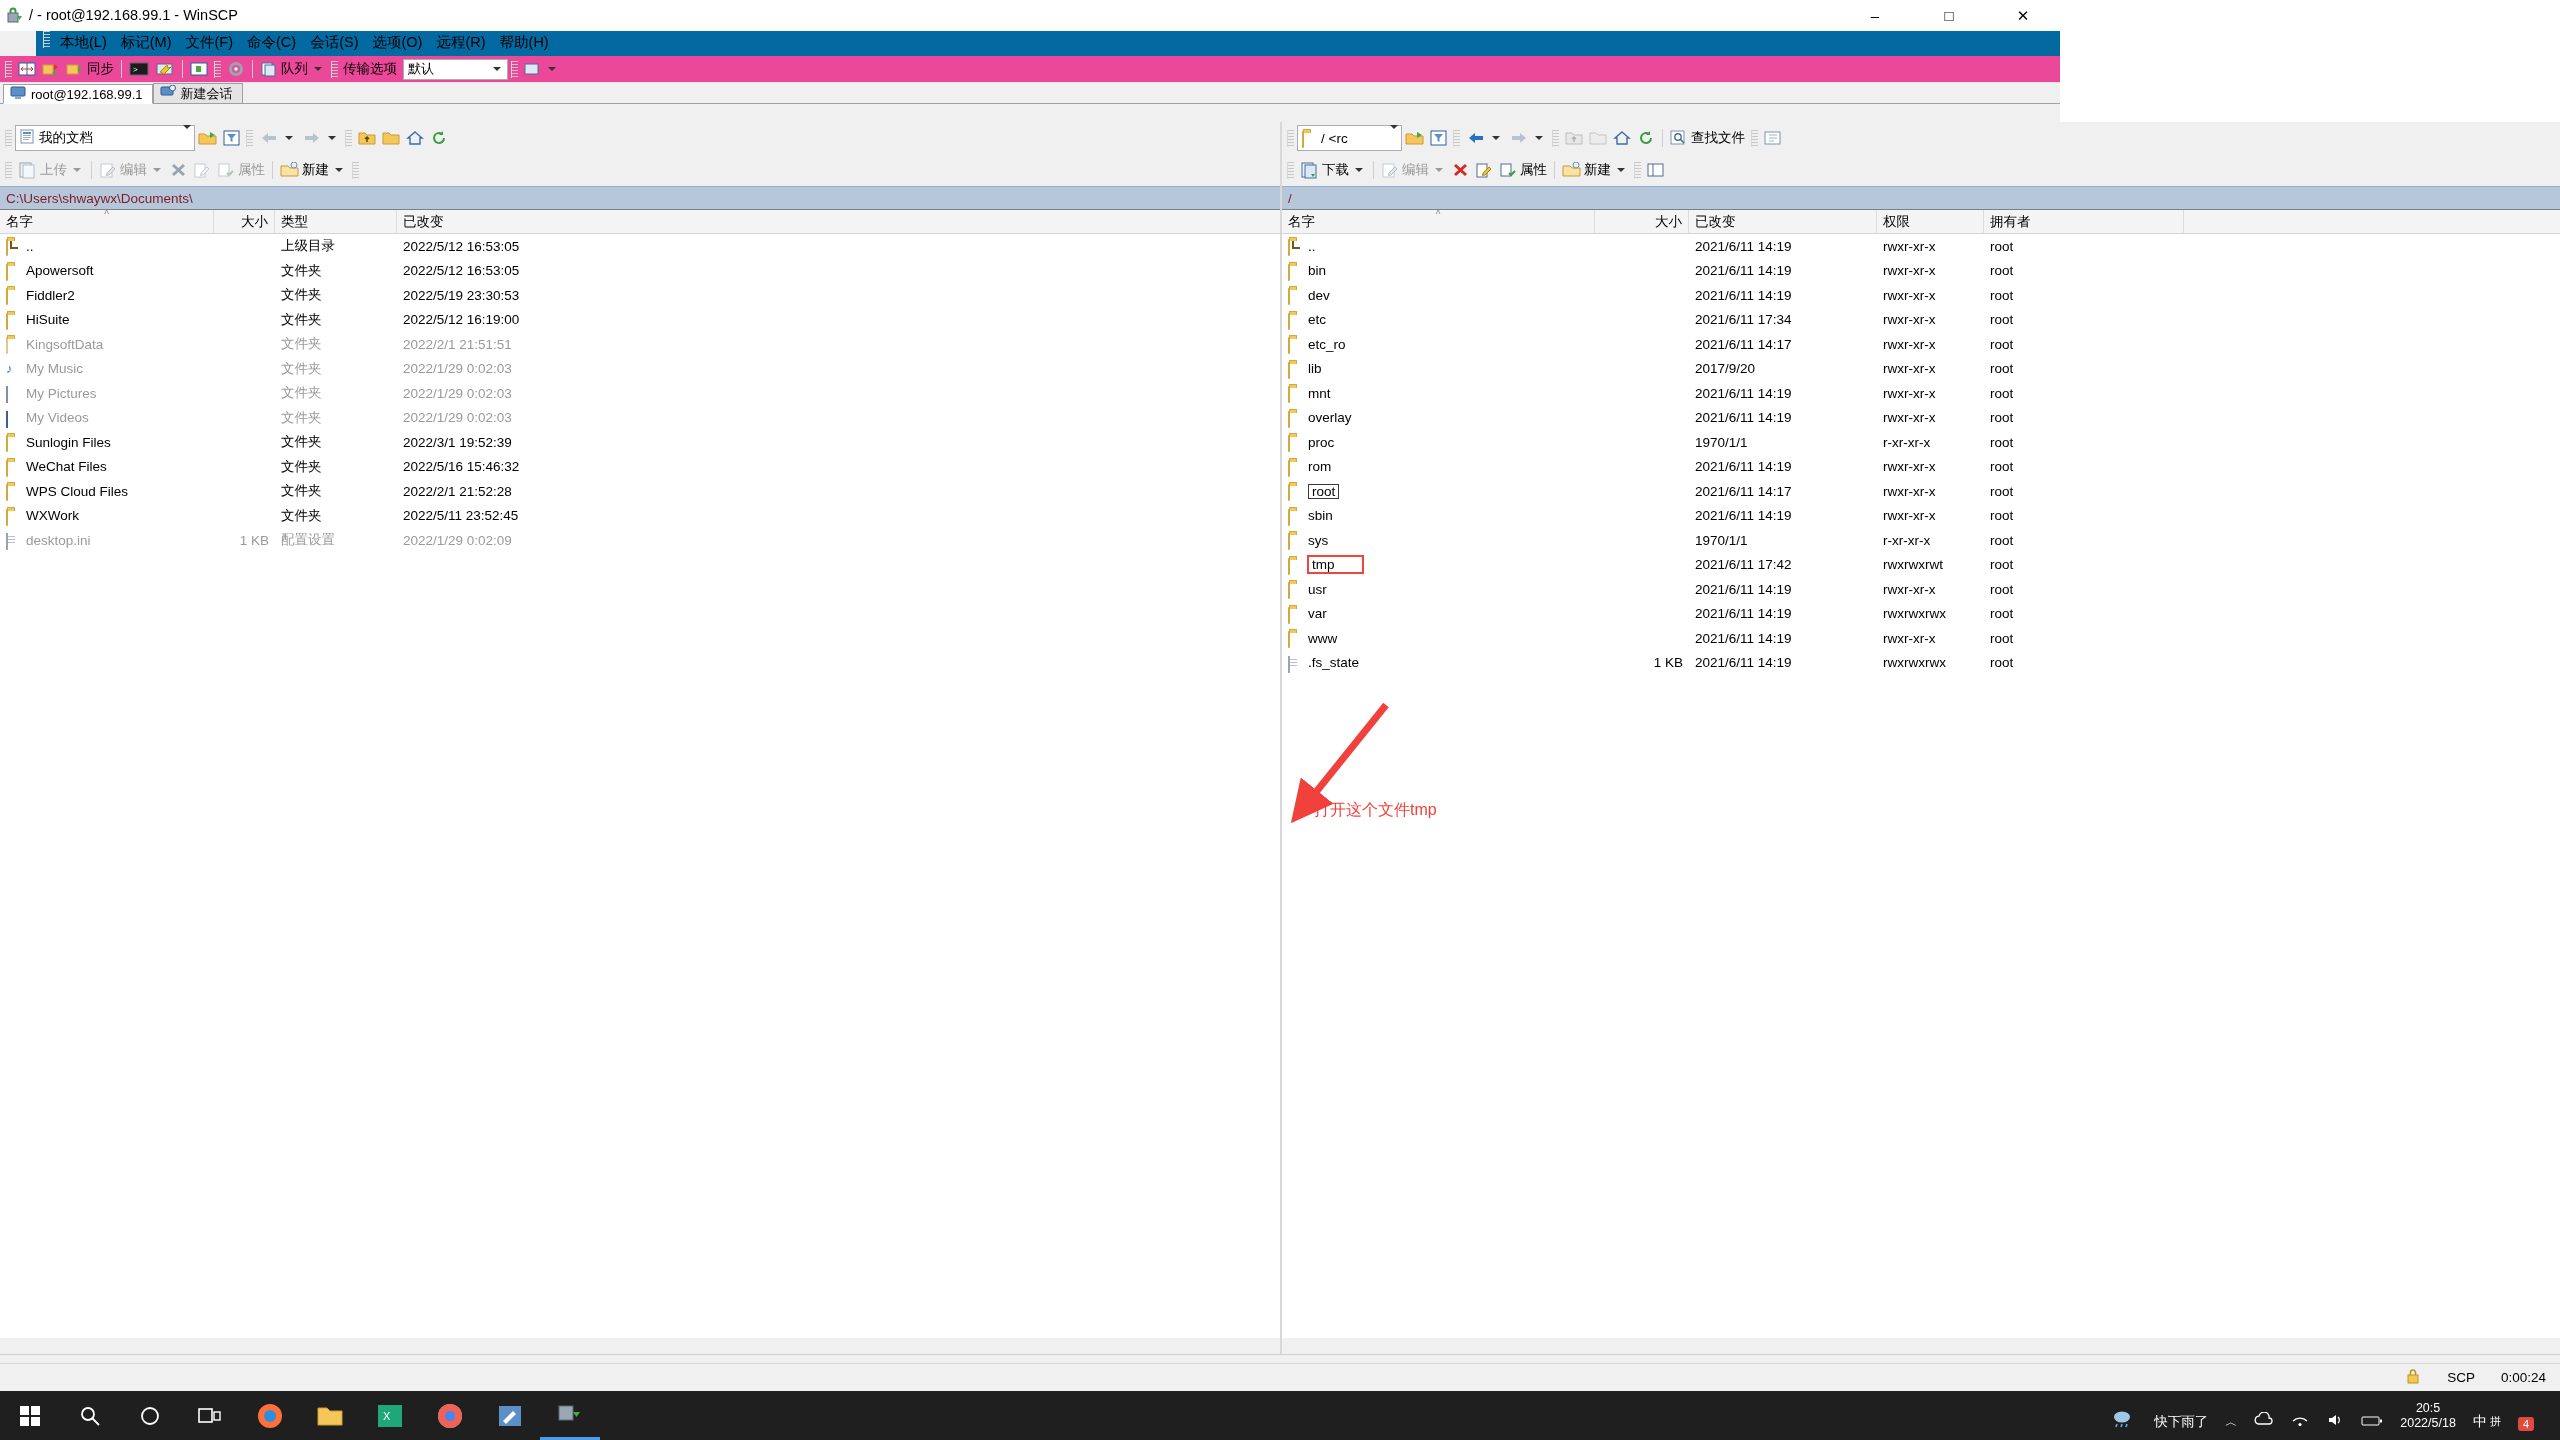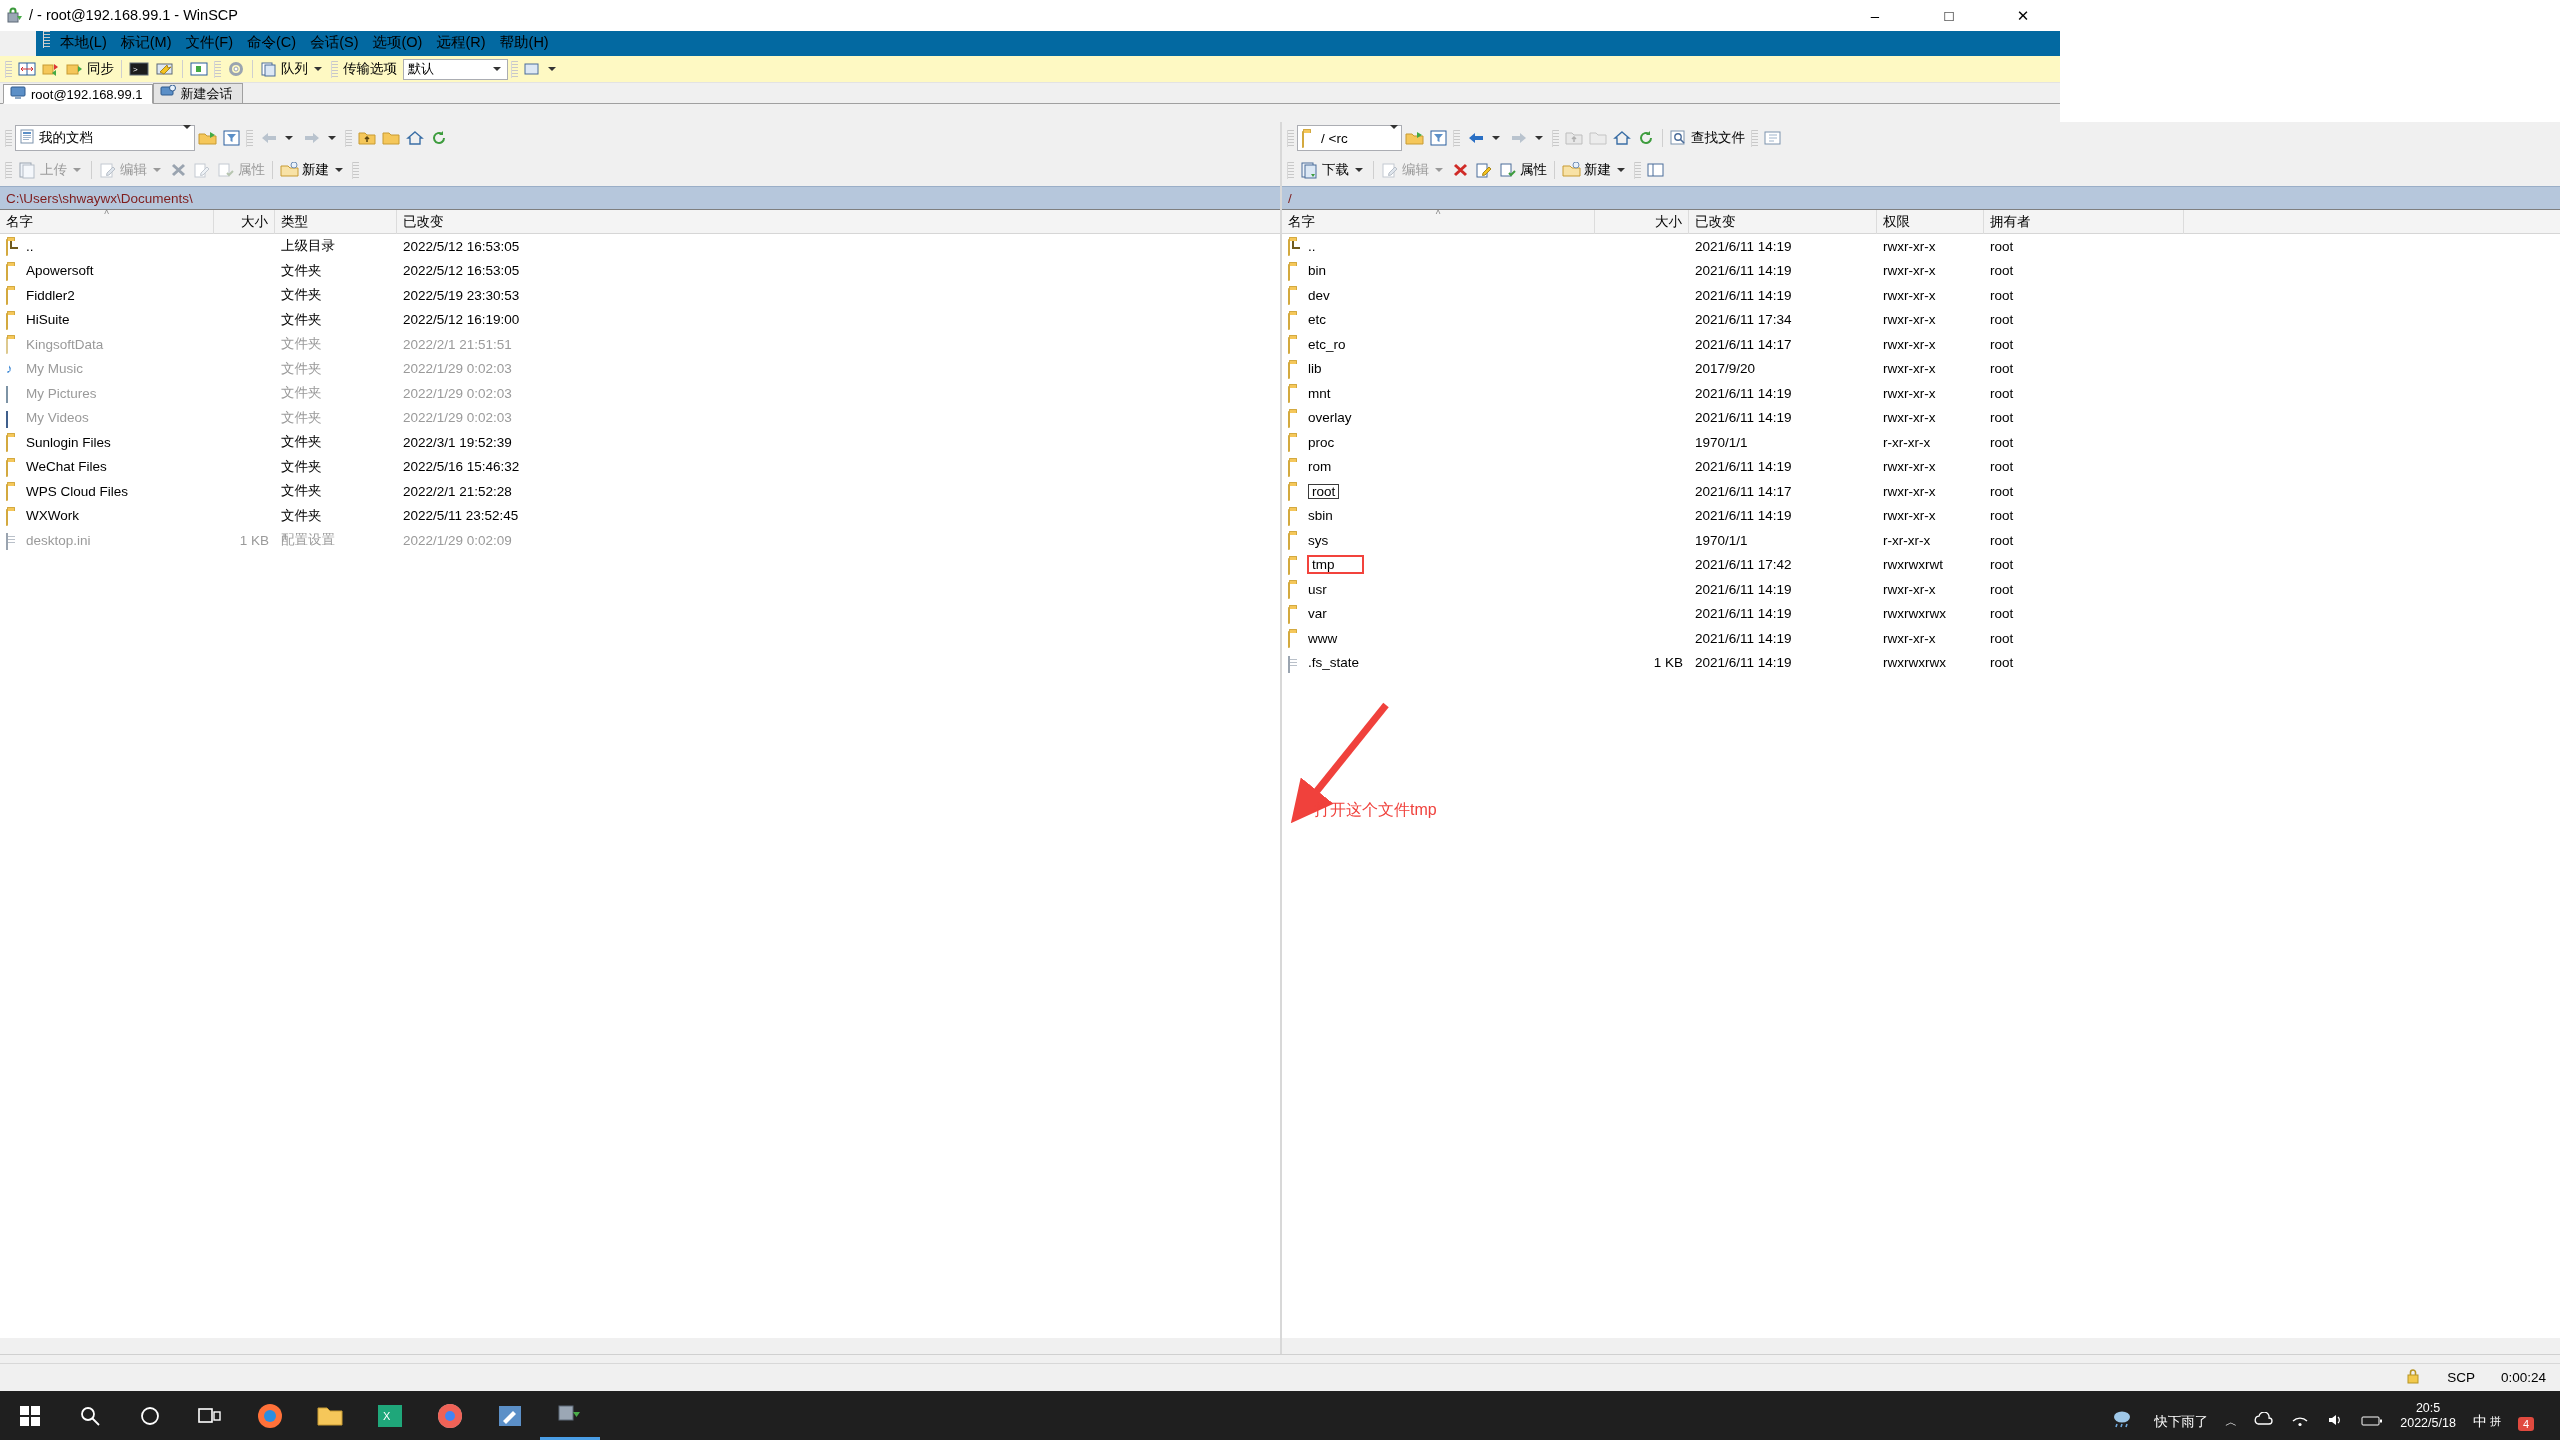--- a/index.html
+++ b/index.html
@@ -23,21 +23,21 @@
 
   
   .menubar { height:25px; background:#0369a1; display:flex; 
       padding-left:4px;margin-left:36px; }
   .grip { width:7px; height:17px; margin:0 3px;
       background:repeating-linear-gradient(to bottom,#c8c8c8 0 1px,transparent 1px 3px);
       border-left:1px solid #d6d6d6; }
   .menu-item { font-size:14.5px; color:#000; padding:2px 7px; white-space:nowrap; }
 
   
-  .toolbar { height:27px; background:#fef9c3; display:flex; align-items:center;
+  .toolbar { height:27px; background:#ec4899; display:flex; align-items:center;
       padding-left:2px; border-bottom:1px solid #e3e3e3; }
   .tb-btn { display:flex; align-items:center; height:23px; padding:0 3px; gap:3px; }
   .tb-label { font-size:13.5px; color:#000; }
   .tb-sep { width:1px; height:18px; background:#cfcfcf; margin:0 4px; }
   .caret { width:0;height:0;border-left:4px solid transparent;border-right:4px solid transparent;
       border-top:4px solid #333; margin:0 3px; }
   .combo { display:flex; align-items:center; height:21px; border:1px solid #abadb3;
       background:#fff; min-width:105px; padding:0 2px 0 4px; justify-content:space-between; }
   .combo .cv { font-size:13px; color:#000; }
   .combo .carwrap { width:16px; display:flex; align-items:center; justify-content:center;

